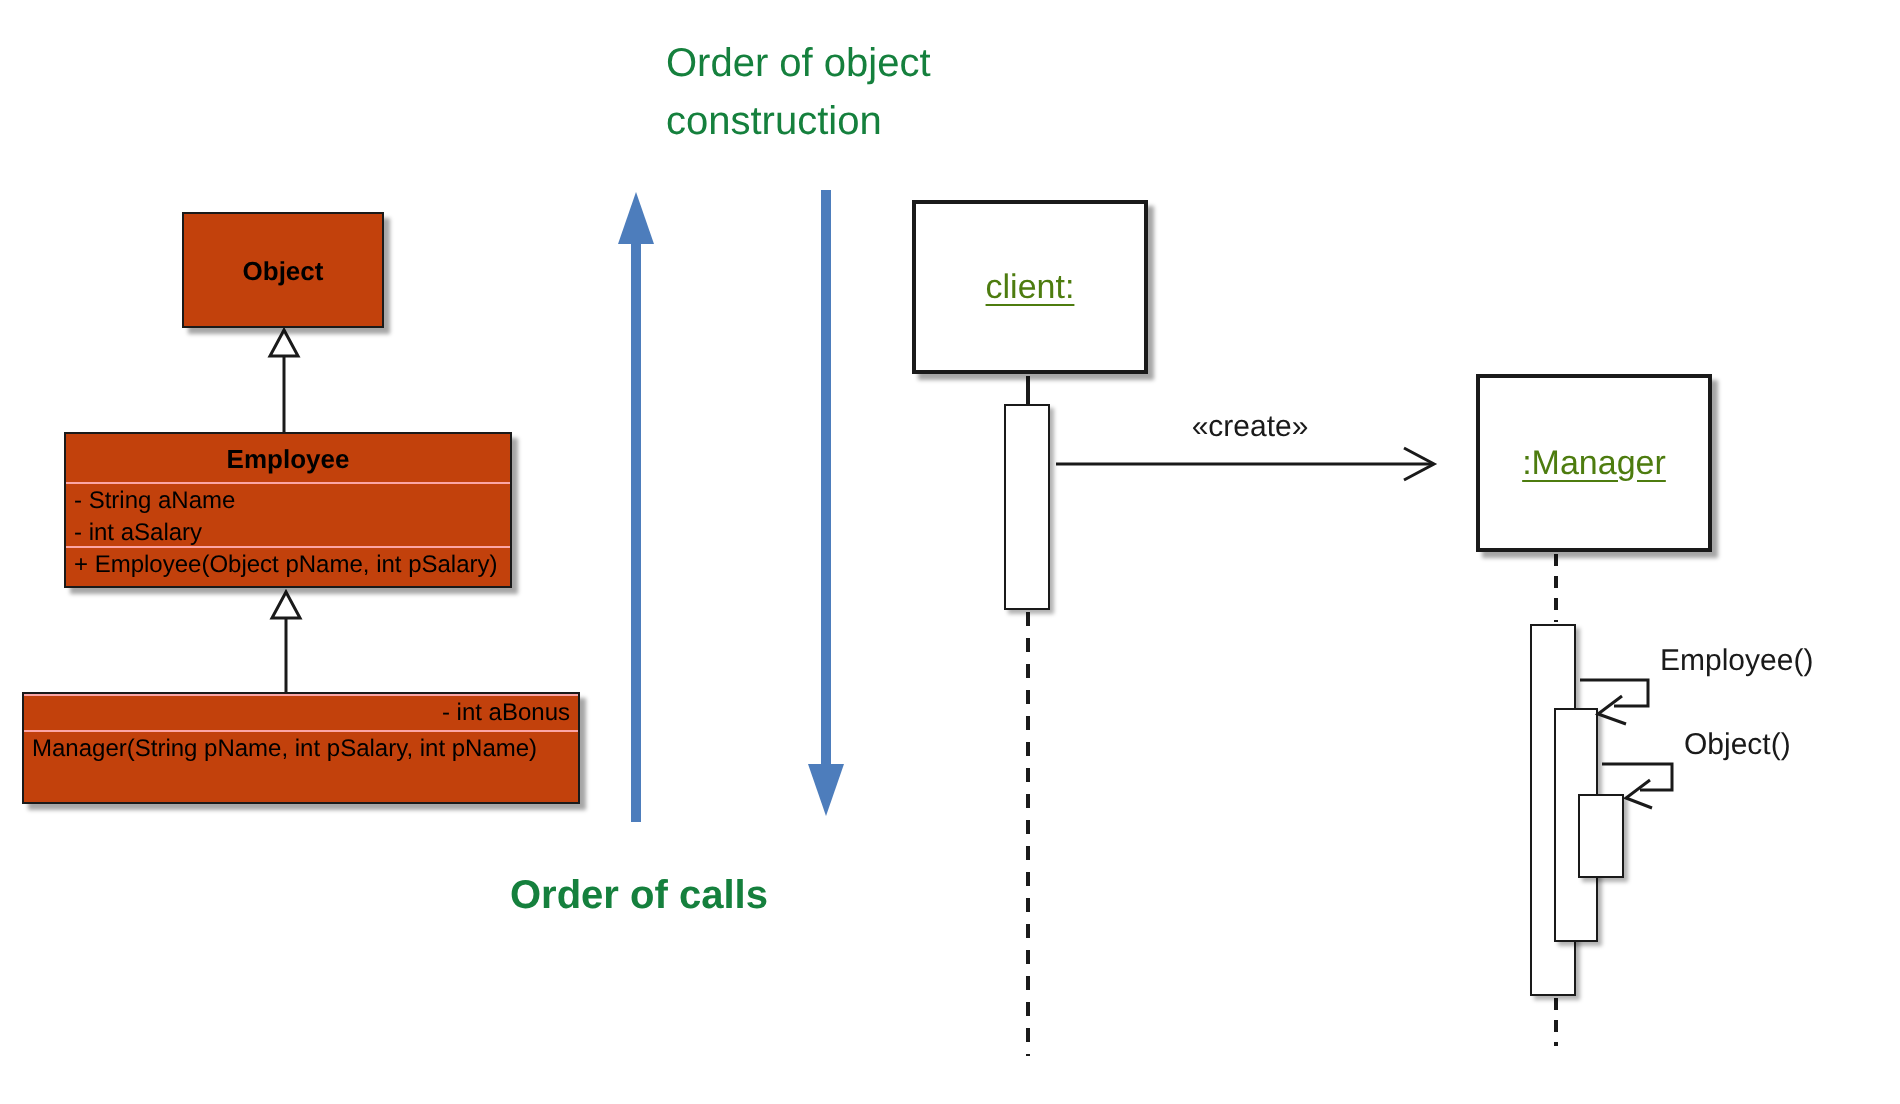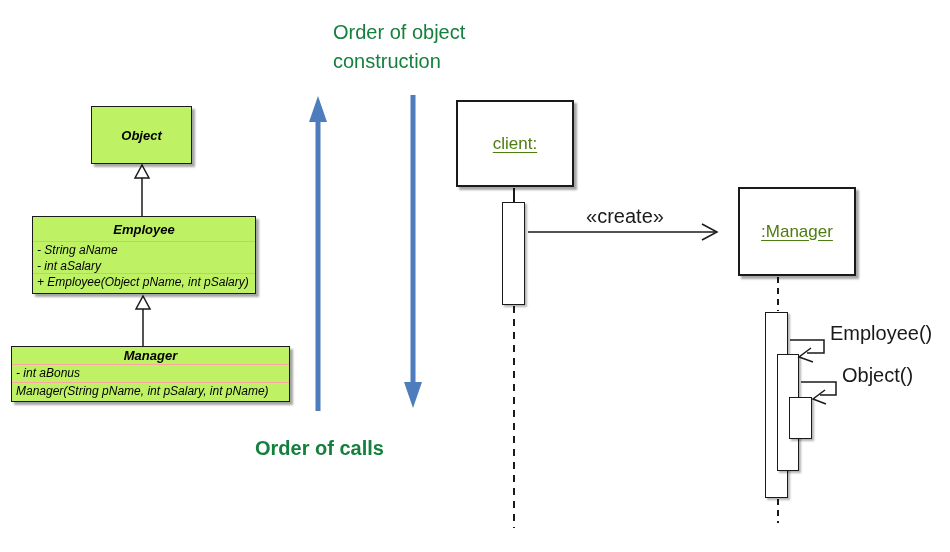--- a/index.html
+++ b/index.html
@@ -5,22 +5,22 @@
   html,body{margin:0;padding:0;background:#fff;}
   #canvas{
     position:relative;width:950px;height:552px;background:#ffffff;
     font-family:"Liberation Sans",sans-serif;overflow:hidden;
   }
   svg.layer{position:absolute;left:0;top:0;pointer-events:none;}
   #layer-back{z-index:1;}
   #layer-front{z-index:3;}
 
   .umlbox{
-    position:absolute;background:#bef264;border:1.5px solid #1a1a1a;
-    box-shadow:3px 3px 2px rgba(0,0,0,.35);box-sizing:border-box;z-index:2;font-style:italic;
+    position:absolute;background:#c2410c;border:1.5px solid #1a1a1a;
+    box-shadow:3px 3px 2px rgba(0,0,0,.35);box-sizing:border-box;z-index:2;
   }
   .classname{
     display:flex;align-items:center;justify-content:center;
     font-weight:bold;font-size:13px;color:#000;
   }
   .compartment{
     border-top:1px solid #fca5a5;padding:1px 4px;
     font-size:12px;line-height:15.5px;color:#000;white-space:nowrap;
   }
   .lifelinebox{
@@ -31,21 +31,21 @@
   }
   .lifelinebox span{text-decoration:underline;text-underline-offset:3px;}
   .actbar{
     position:absolute;background:#fff;border:1.5px solid #1a1a1a;
     box-shadow:2px 2px 2px rgba(0,0,0,.3);box-sizing:border-box;z-index:2;
   }
   .biglabel{
     position:absolute;font-size:20px;line-height:29px;color:#15803d;z-index:2;
   }
   .msglabel{
-    position:absolute;font-size:20px;color:#1a1a1a;z-index:2;white-space:nowrap;
+    position:absolute;font-size:15px;color:#1a1a1a;z-index:2;white-space:nowrap;
   }
 </style>
 </head>
 <body>
 
 <div id="canvas">
 
   <svg id="layer-back" class="layer" width="950" height="552">
 
     <g>
@@ -93,22 +93,21 @@
     <div class="compartment" style="height:29px;">
       <div>- String aName</div>
       <div>- int aSalary</div>
     </div>
     <div class="compartment" style="height:17px;">
       <div>+ Employee(Object pName, int pSalary)</div>
     </div>
   </div>
 
   <div class="umlbox" style="left:11px;top:346px;width:279px;height:56px;">
-    <div class="classname" style="height:17px;">Manager</div>
-    <div class="compartment" style="height:15px;">
+    <div class="compartment" style="height:15px;text-align:right;">
       <div>- int aBonus</div>
     </div>
     <div class="compartment" style="height:15px;">
       <div>Manager(String pName, int pSalary, int pName)</div>
     </div>
   </div>
 
   <div class="biglabel" style="left:333px;top:18px;width:180px;">Order of object construction</div>
   <div class="biglabel" style="left:255px;top:434px;font-weight:bold;">Order of calls</div>
 

